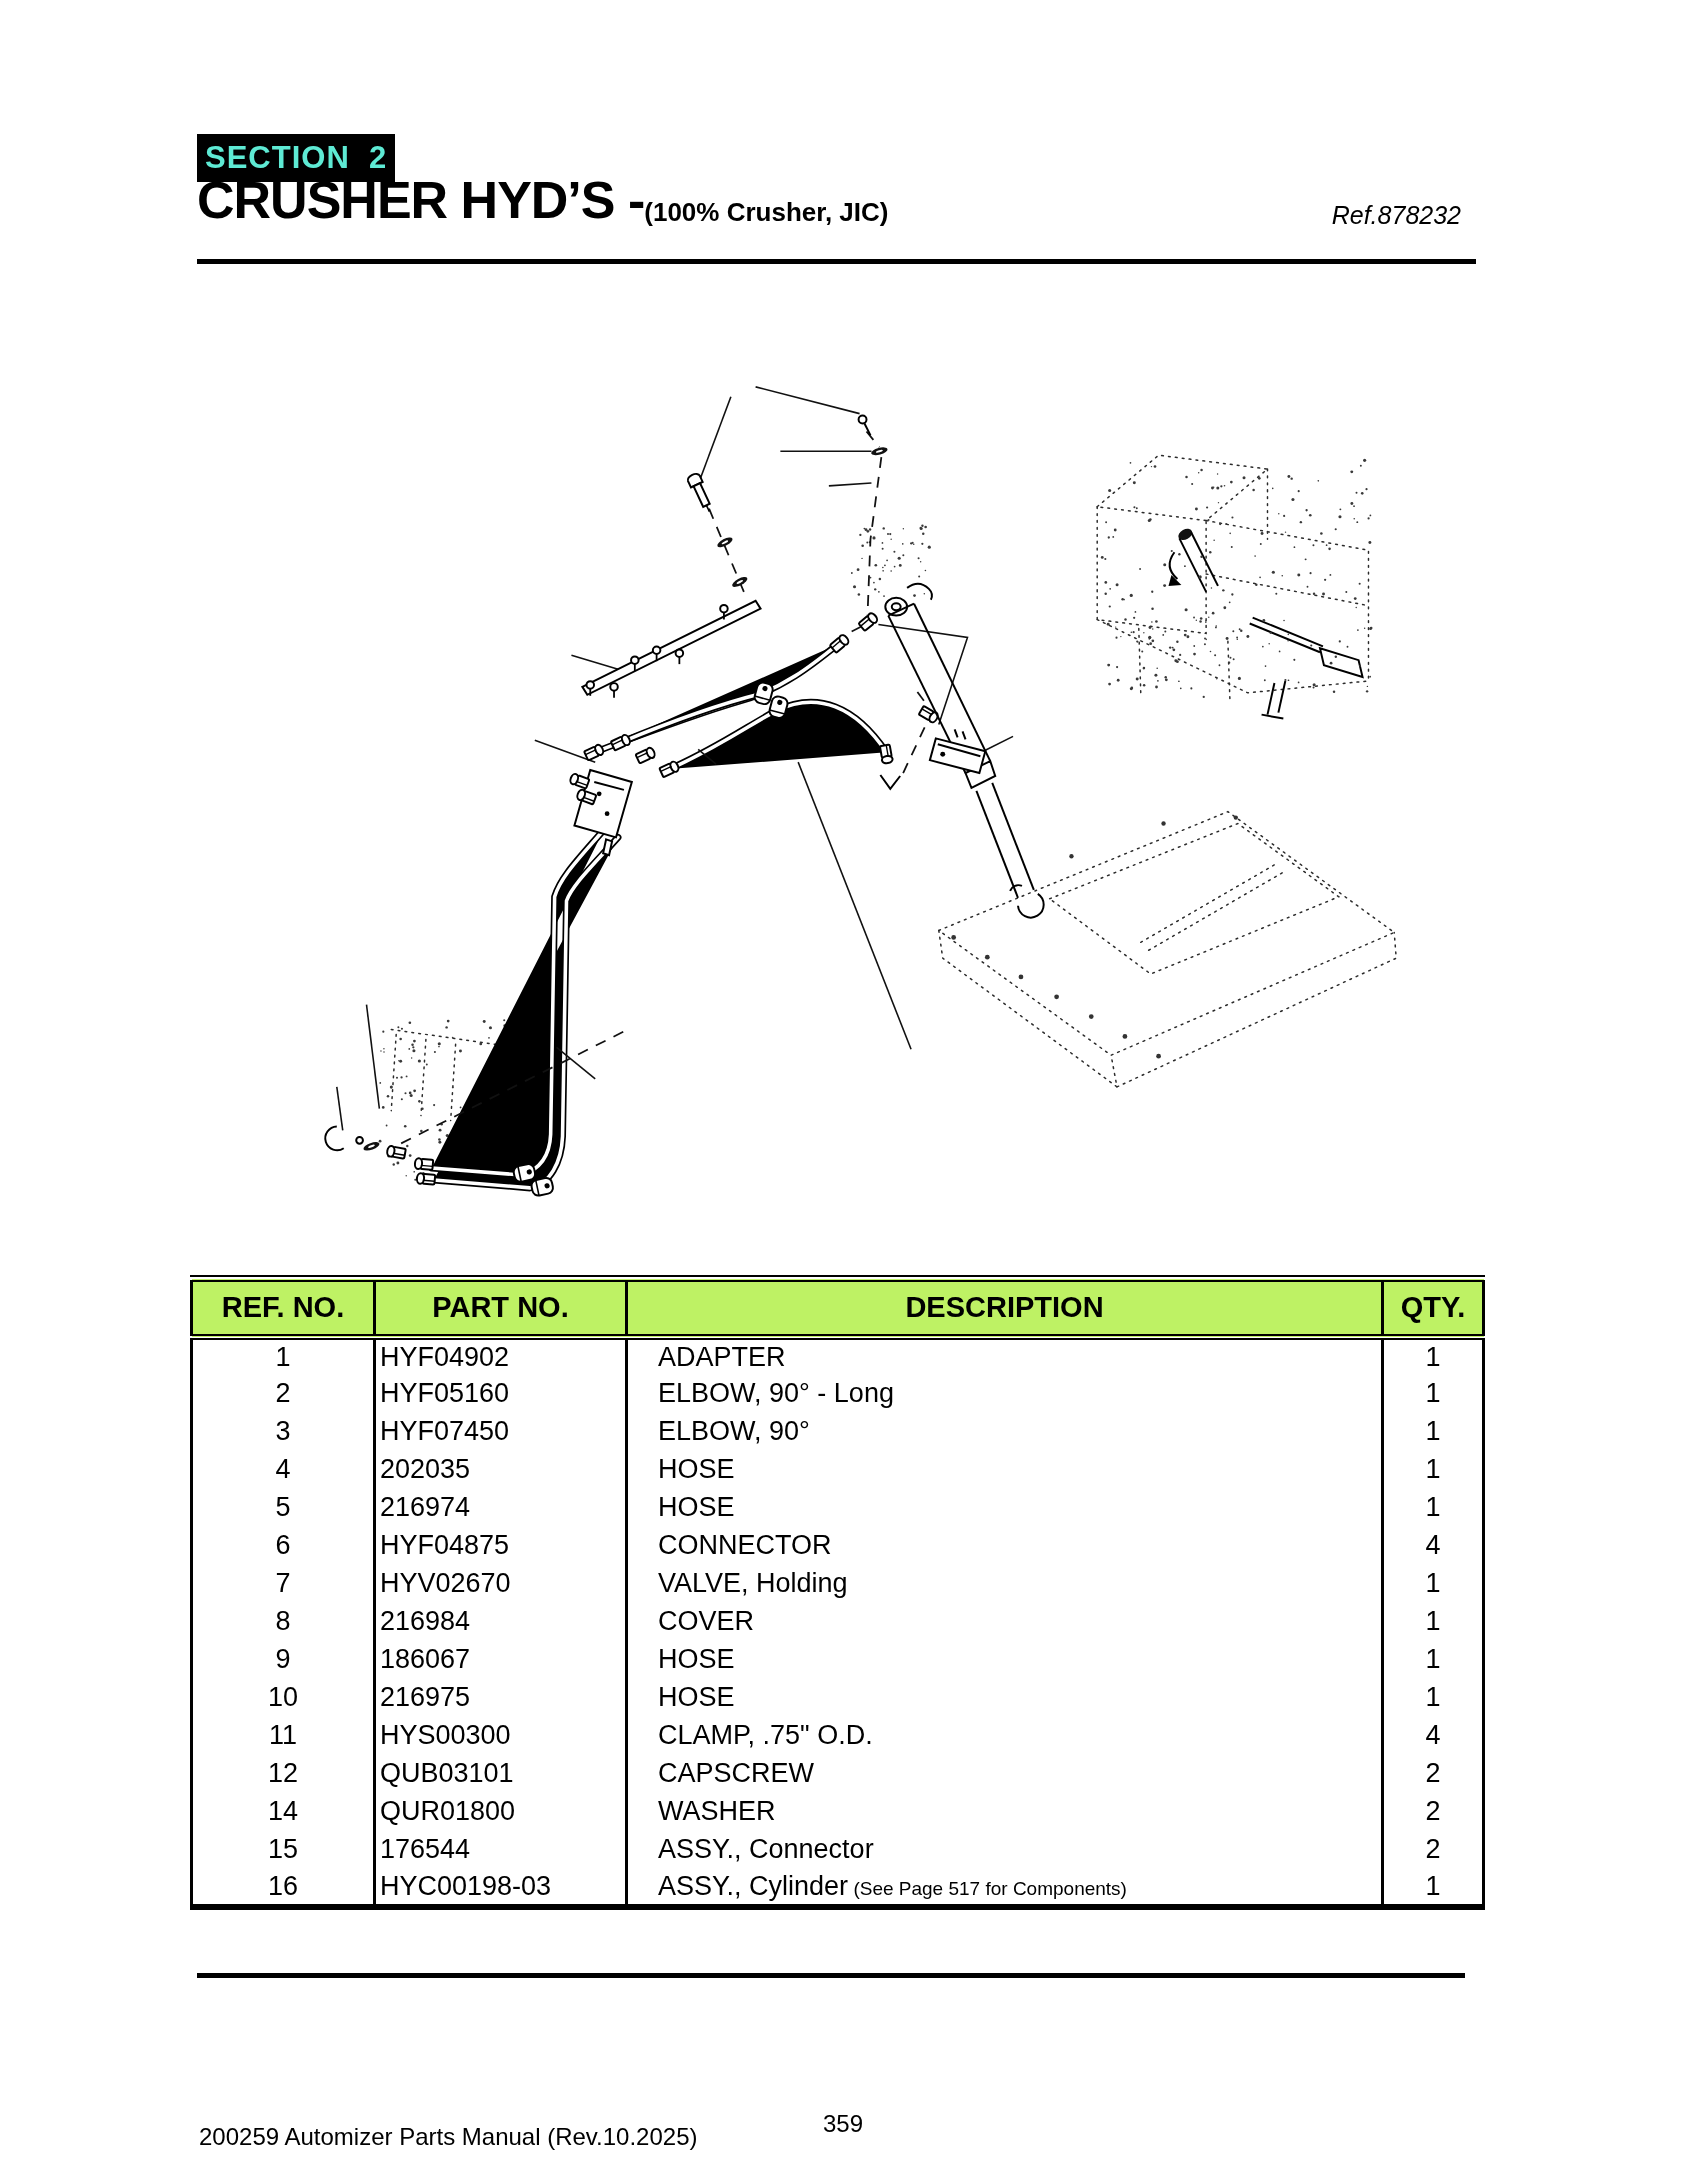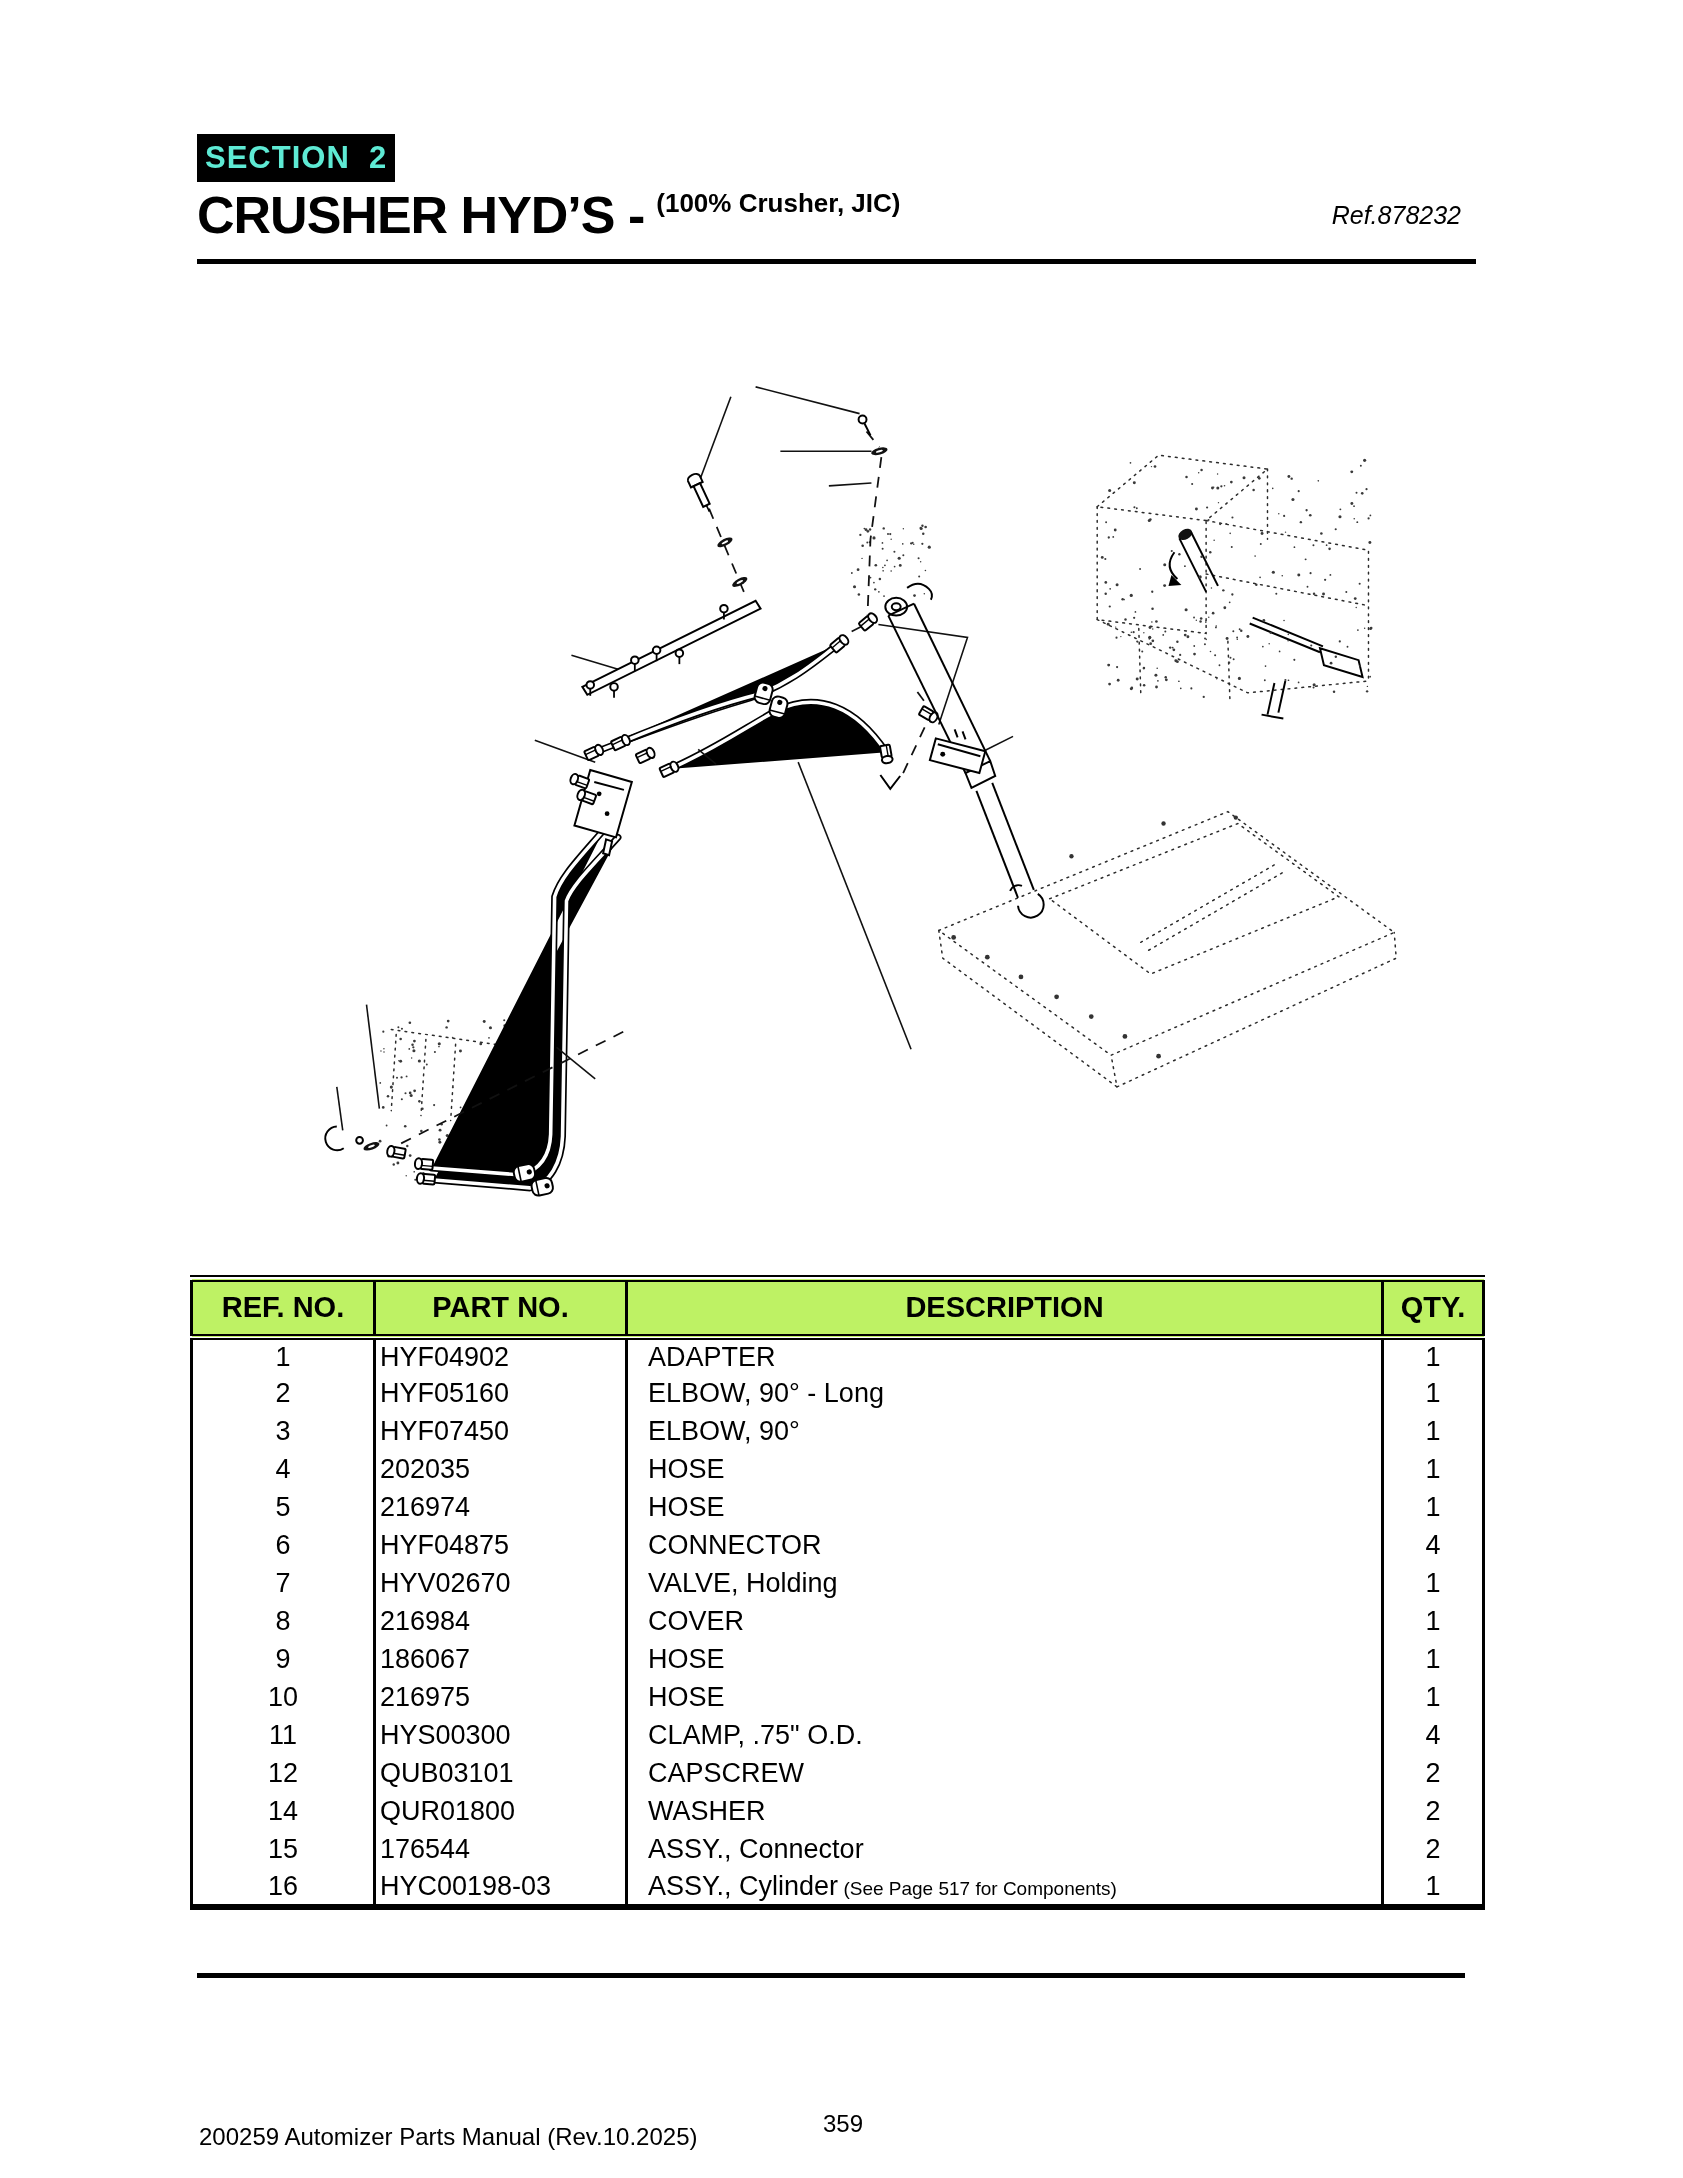--- a/index.html
+++ b/index.html
@@ -12,43 +12,43 @@
   .abs { position:absolute; }
 
   
   .section-box {
     left:197px; top:134px; height:48px;
     background:#000; color:#5eead4;
     font-size:31px; font-weight:bold; letter-spacing:1px;
     line-height:48px; padding:0 8px; white-space:pre;
   }
   .title-row {
-    left:197px; top:188px; width:1089px;
-    display:flex; align-items:flex-start; gap:12px;
+    left:197px; top:173px; width:1089px;
+    display:flex; align-items:flex-end; 
   }
   .page-title { font-size:52px; font-weight:bold; letter-spacing:-1px; line-height:55px; }
   .page-subtitle { font-size:26px; font-weight:bold; }
   .ref-label { right:222px; top:201px; font-size:25px; font-style:italic; }
   .rule-top { left:197px; top:259px; width:1279px; height:5px; background:#000; }
 
   
   .table-wrap { left:190px; top:1275px; width:1293px; }
   table.parts { border-collapse:collapse; table-layout:fixed; width:1293px; }
   table.parts th {
     border-top:7px double #000;
     border-bottom:6px double #000;
     font-size:29px; font-weight:bold; height:58px; text-align:center;
     background:#bef264;
   }
   table.parts th, table.parts td { border-left:3px solid #000; border-right:3px solid #000; }
   table.parts td { height:38px; font-size:27px; vertical-align:middle; }
   table.parts tbody tr:last-child td { border-bottom:6px solid #000; }
   td.c-ref  { text-align:center; }
   td.c-part { text-align:left; padding-left:4px; }
-  td.c-desc { text-align:left; padding-left:20px; }
+  td.c-desc { text-align:left; padding-left:30px; }
   td.c-qty  { text-align:center; }
   .desc-note { font-size:19px; }
 
   .rule-bottom { left:197px; top:1973px; width:1268px; height:5px; background:#000; }
 
   
   .footer-left { left:199px; top:2110px; font-size:24px;margin-top:13px; }
   .footer-page { left:823px; top:2110px; font-size:24px; }
 
   

